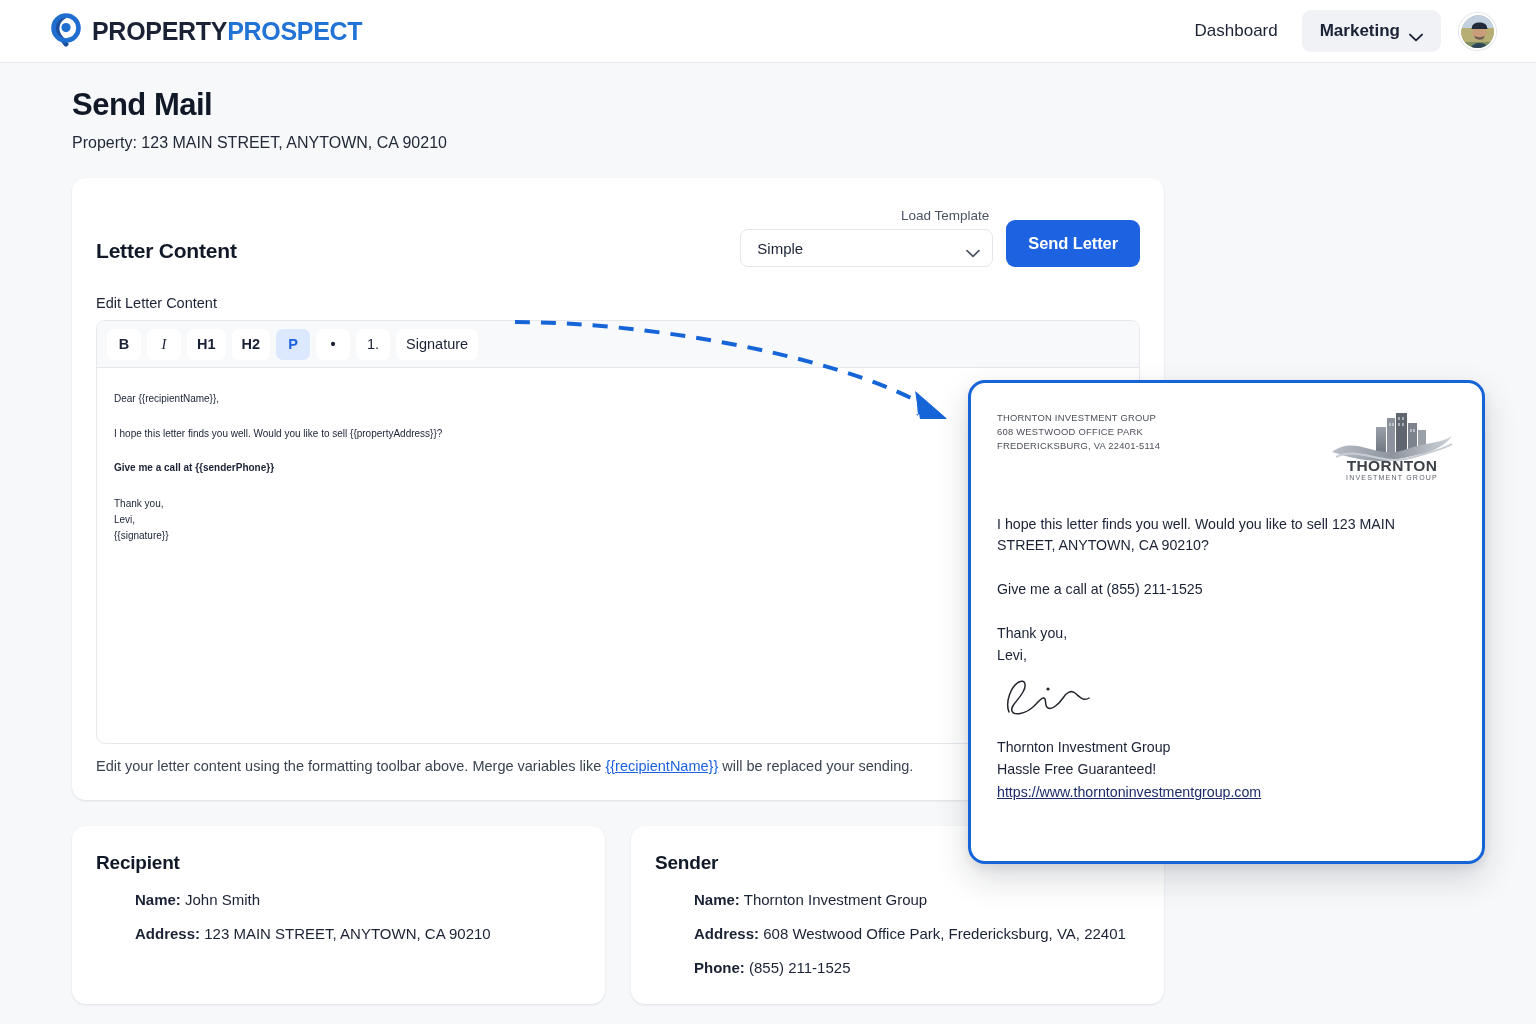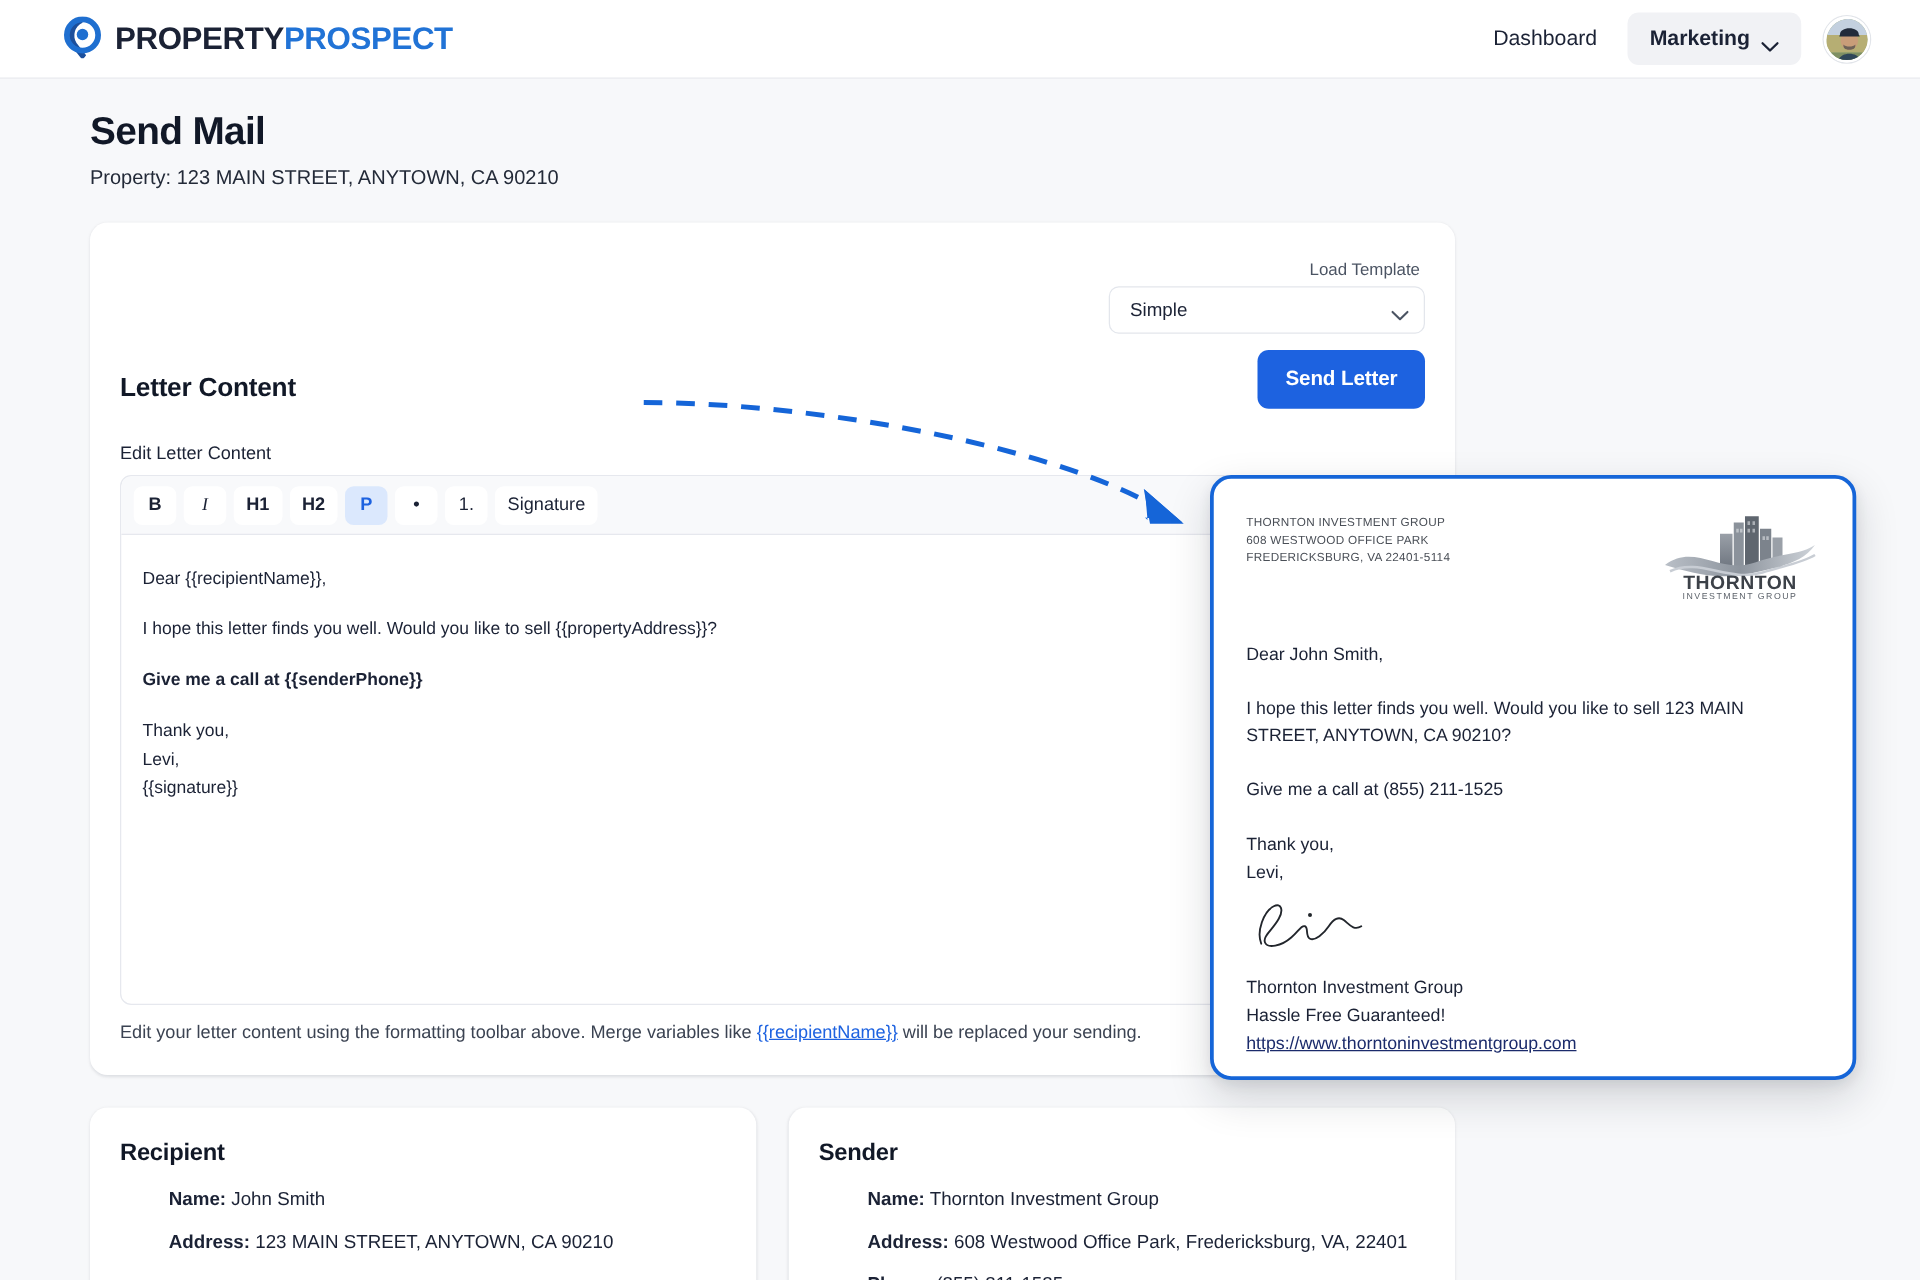--- a/index.html
+++ b/index.html
@@ -118,21 +118,20 @@
     font-weight: bold;
     color: #111827;
     letter-spacing: -0.2px;
     padding-bottom: 4px;
   }
   .top-controls {
     margin-left: auto;
     display: flex;
     align-items: flex-end;
     gap: 13px;
-    flex-direction: column;
   }
   .tpl-group { display: flex; flex-direction: column; align-items: flex-end; }
   .tpl-label {
     font-size: 13.5px;
     color: #4b5463;
     margin-bottom: 6px;
     margin-right: 4px;
   }
   .tpl-select {
     width: 253px;
@@ -202,21 +201,21 @@
     align-items: center;
     justify-content: center;
   }
   .tbtn.italic { font-style: italic; font-weight: normal; font-family: "Liberation Serif", serif; }
   .tbtn.plain { font-weight: normal; }
   .tbtn.active { background: #dbe8fd; color: #1d62e0; }
 
   .editor-body {
     padding: 24px 17px 20px 17px;
     min-height: 375px;
-    font-size: 14px;
+    font-size: 10px;
     color: #1b2235;
     line-height: 1.45;
   }
   .editor-body p { margin-bottom: 20px; }
   .editor-body p.bold { font-weight: bold; }
   .editor-body p.sigblock { line-height: 1.62; margin-bottom: 0; }
 
   .helper {
     margin-top: 14px;
     font-size: 14.5px;
@@ -468,21 +467,20 @@
         <path d="M2 44 C 26 26, 46 52, 74 42 C 96 34, 110 36, 122 28 C 112 42, 96 45, 74 50 C 44 57, 22 50, 2 44 Z" fill="url(#wave)"></path>
         <path d="M6 49 C 30 38, 52 58, 80 50 C 100 44, 112 42, 122 36" fill="none" stroke="#c8cdd4" stroke-width="2"></path>
 
         <text x="62" y="63" text-anchor="middle" font-family="Liberation Sans, sans-serif" font-size="15.5" font-weight="bold" fill="#3c4148" letter-spacing="0.4">THORNTON</text>
         <text x="62" y="71.5" text-anchor="middle" font-family="Liberation Sans, sans-serif" font-size="7" fill="#5d636b" letter-spacing="1.2">INVESTMENT GROUP</text>
       </svg>
     </div>
   </div>
 
   <div class="pv-body">
-    <p>Dear John Smith,</p>
     <p>I hope this letter finds you well. Would you like to sell 123 MAIN STREET, ANYTOWN, CA 90210?</p>
     <p>Give me a call at (855) 211-1525</p>
     <div class="pv-sig">
       <div>Thank you,</div>
       <div>Levi,</div>
     </div>
     <span class="pv-signature-img">
       <svg viewBox="0 0 96 46" width="96" height="46">
         <path d="M6 40 C 2 30, 8 14, 16 10 C 22 7, 24 13, 20 20 C 15 29, 7 34, 9 39 C 11 44, 22 42, 30 35 C 36 30, 38 25, 41 26 C 44 27, 41 34, 45 36 C 49 38, 56 32, 60 26 C 64 20, 68 18, 72 21 C 76 24, 80 30, 86 26" fill="none" stroke="#22262c" stroke-width="1.5" stroke-linecap="round"></path>
         <circle cx="45" cy="17" r="1.6" fill="#22262c"></circle>

